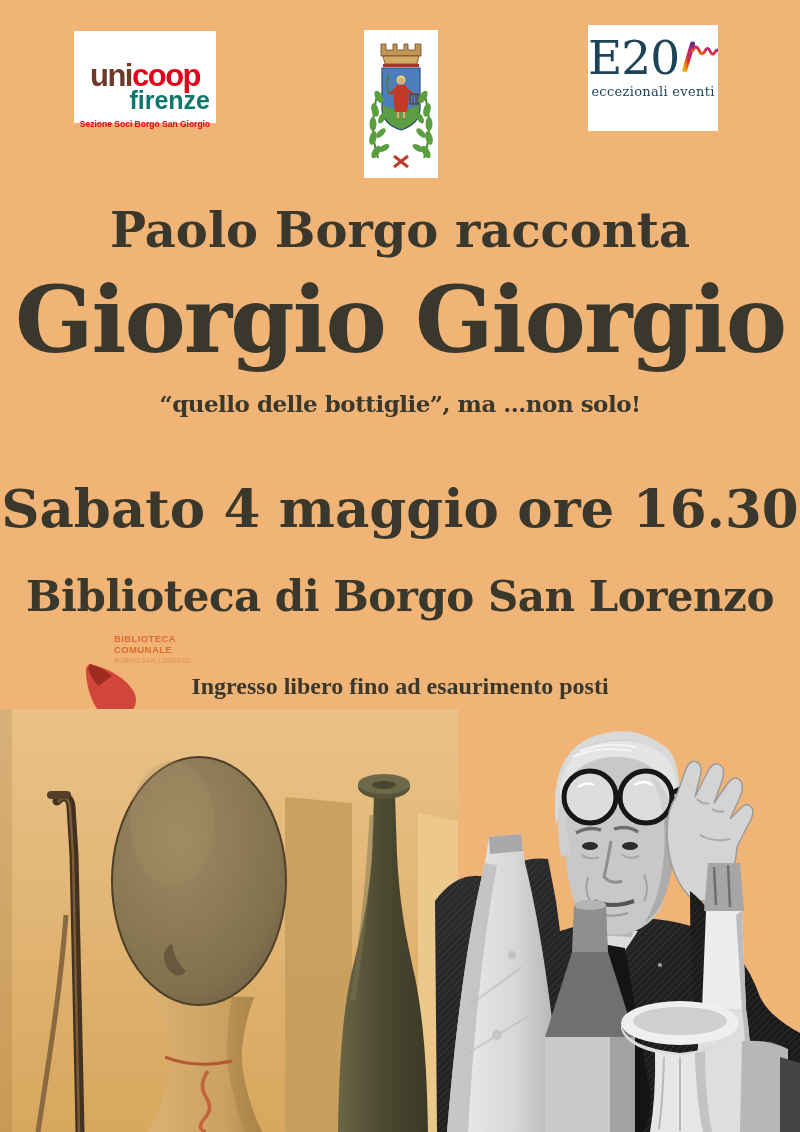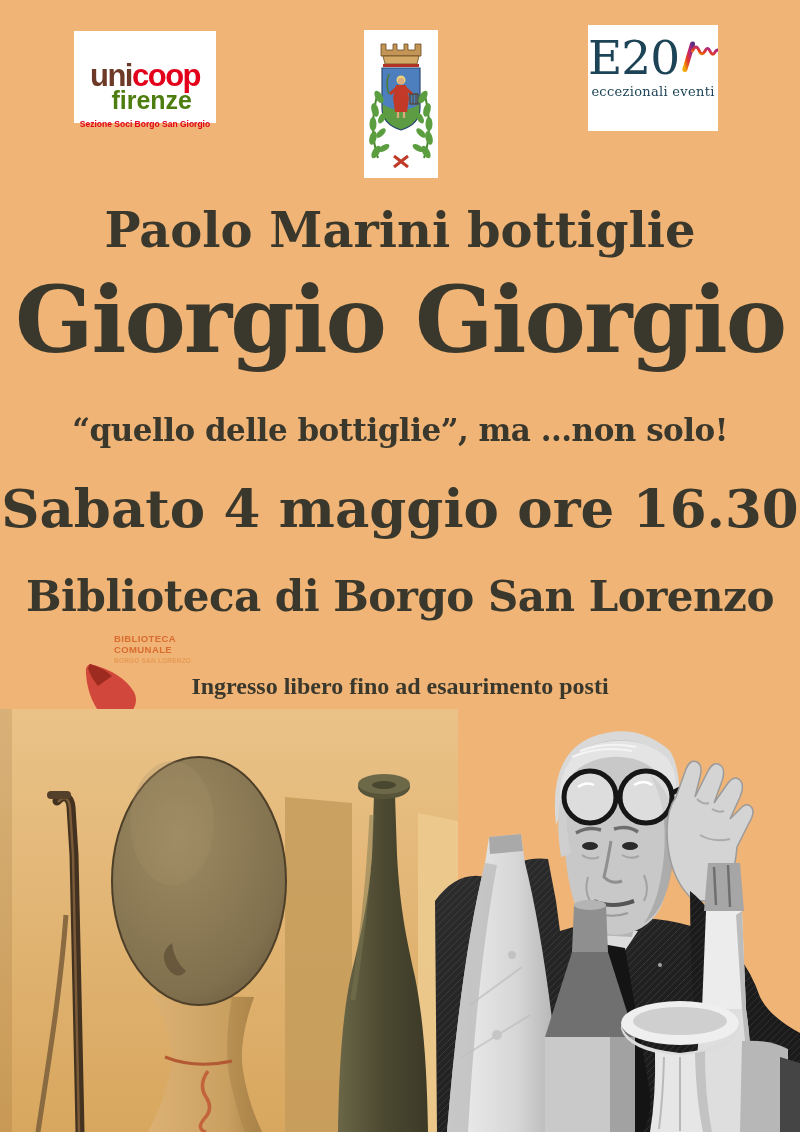--- a/index.html
+++ b/index.html
@@ -5,36 +5,36 @@
   html,body{margin:0;padding:0;background:#777;}
   .poster{position:relative;width:800px;height:1132px;background:#f0b476;overflow:hidden;
           font-family:"DejaVu Serif",serif;}
   .logo-box{position:absolute;background:#ffffff;}
   
   .unicoop{left:74px;top:31px;width:142px;height:92px;text-align:center;
            font-family:"Liberation Sans",sans-serif;}
   .unicoop-word{margin-top:29px;font-size:31px;font-weight:bold;letter-spacing:-1.5px;line-height:1;}
   .unicoop-word .uni{color:#6e3a28;}
   .unicoop-word .coop{color:#e2001a;}
-  .unicoop-firenze{font-size:25px;font-weight:bold;color:#4d7c0f;line-height:.9;
-                   text-align:right;padding-right:24px;margin-top:-2px;}
+  .unicoop-firenze{font-size:25px;font-weight:bold;color:#0f766e;line-height:.9;
+                   text-align:right;padding-right:6px;margin-top:-2px;}
   .unicoop-sezione{font-size:8.5px;font-weight:bold;color:#e2001a;margin-top:7px;}
   
   .crest-box{left:364px;top:30px;width:74px;height:148px;display:flex;align-items:flex-start;justify-content:center;}
   
   .e20-box{left:588px;top:25px;width:130px;height:106px;color:#1d4456;text-align:center;box-sizing:border-box;padding-top:9px;}
   .e20-row{display:flex;align-items:flex-start;justify-content:center;}
   .e20-title{font-size:47px;line-height:1;font-weight:500;letter-spacing:-1px;}
   .e20-sub{font-size:13px;margin-top:3px;letter-spacing:.3px;}
   
   .tx{position:absolute;left:0;width:800px;margin:0;text-align:center;font-weight:bold;
       color:#3a382c;line-height:1;}
   .kicker  {top:206px;font-size:48px;}
   .title   {top:274px;font-size:92px;letter-spacing:-2px;}
-  .subtitle{top:415px;font-size:31px;letter-spacing:-.5px;}
+  .subtitle{top:392px;font-size:23px;letter-spacing:-.5px;}
   .datetime{top:482px;font-size:53px;}
   .venue   {top:576px;font-size:42px;letter-spacing:-.5px;}
   .address {top:630px;font-size:26px;font-family:"Liberation Serif",serif;}
   .note    {top:674px;font-size:24px;font-family:"Liberation Serif",serif;}
   
   .bib-logo{position:absolute;left:70px;top:634px;width:150px;height:105px;
             font-family:"Liberation Sans",sans-serif;}
   .bib-text{margin-left:44px;color:#d96c2f;font-size:9.5px;font-weight:bold;line-height:1.15;letter-spacing:.4px;}
   .bib-line3{font-size:6.5px;color:#e59a55;margin-top:1px;letter-spacing:.2px;}
   .bib-petal{position:absolute;left:6px;top:24px;}
@@ -106,21 +106,21 @@
               <stop offset="1" stop-color="#5b2d84"></stop>
           </linearGradient>
         </defs>
         <path d="M7,38 L16,8" stroke="url(#e20g)" stroke-width="6" stroke-linecap="round" fill="none"></path>
         <path d="M16,16 q4,-9 8,0 q3,7 7,0 q3,-6 6,1 q3,6 6,0 q2,-4 5,0" stroke="url(#e20g)" stroke-width="3.5" fill="none" stroke-linecap="round"></path>
       </svg>
     </div>
     <div class="e20-sub">eccezionali eventi</div>
   </div>
 
-  <h2 class="tx kicker">Paolo Marini bottiglie</h2>
+  <h2 class="tx kicker">Paolo Borgo racconta</h2>
   <h1 class="tx title">Giorgio Giorgio</h1>
   <h3 class="tx subtitle">“quello delle bottiglie”, ma ...non solo!</h3>
   <h2 class="tx datetime">Sabato 4 maggio ore 16.30</h2>
   <h2 class="tx venue">Biblioteca di Borgo San Lorenzo</h2>
   <p class="tx note">Ingresso libero fino ad esaurimento posti</p>
 
   <div class="bib-logo">
     <div class="bib-text">
       <div>BIBLIOTECA</div>
       <div>COMUNALE</div>

